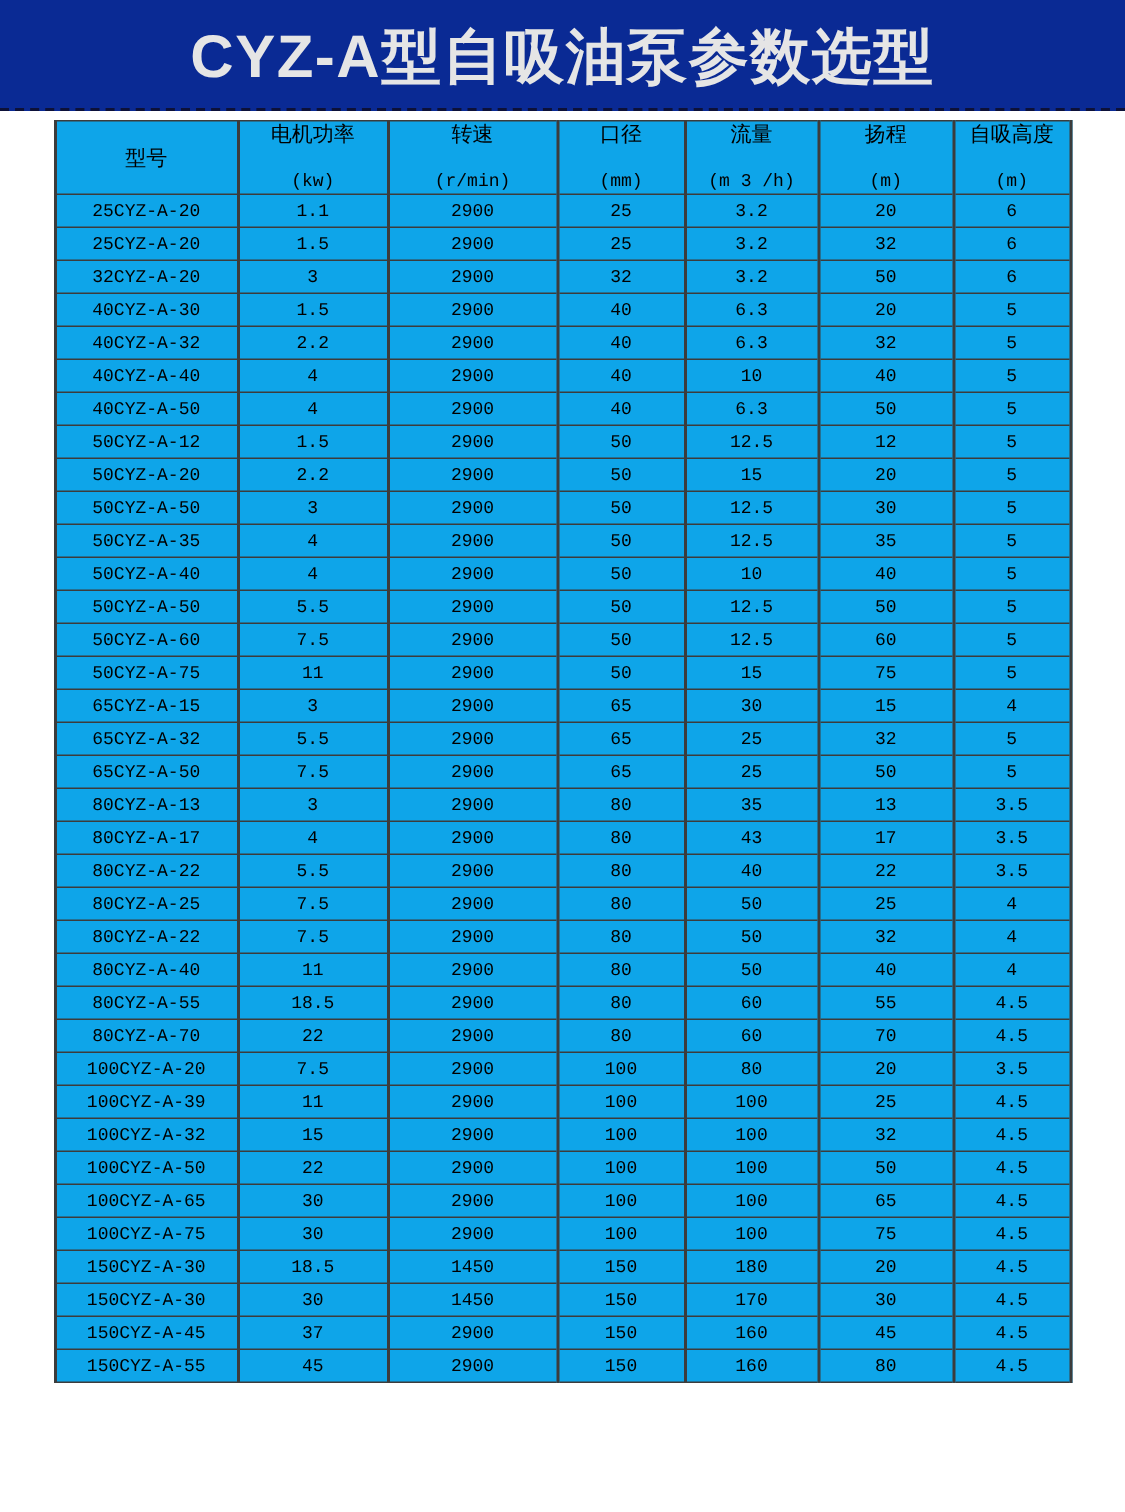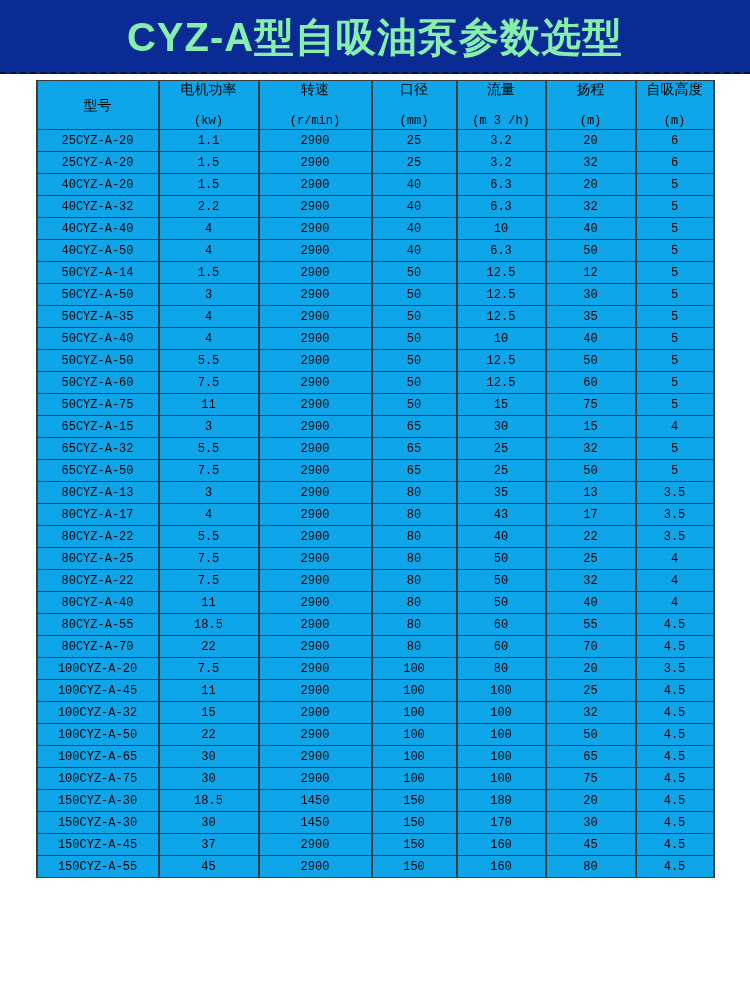--- a/index.html
+++ b/index.html
@@ -77,21 +77,21 @@
     font-size: 12px;
     font-family: "Liberation Mono", "DejaVu Sans Mono", monospace;
   }
 </style>
 </head>
 <body>
 
 <div class="page">
 
   <header class="banner" style="background: rgb(10, 42, 148);">
-    <h1 style="color: #86efac;">CYZ-A型自吸油泵参数选型</h1>
+    <h1 style="color: #e5e5e5;">CYZ-A型自吸油泵参数选型</h1>
   </header>
 
   <table class="spec">
     <colgroup>
       <col class="c1">
         <col class="c2">
         <col class="c3">
         <col class="c4">
       <col class="c5">
         <col class="c6">
@@ -141,21 +141,30 @@
         <tr>
           <td>25CYZ-A-20</td>
           <td>1.5</td>
           <td>2900</td>
           <td>25</td>
           <td>3.2</td>
           <td>32</td>
           <td>6</td>
         </tr>
         <tr>
-          <td>40CYZ-A-20</td>
+          <td>32CYZ-A-20</td>
+          <td>3</td>
+          <td>2900</td>
+          <td>32</td>
+          <td>3.2</td>
+          <td>50</td>
+          <td>6</td>
+        </tr>
+        <tr>
+          <td>40CYZ-A-30</td>
           <td>1.5</td>
           <td>2900</td>
           <td>40</td>
           <td>6.3</td>
           <td>20</td>
           <td>5</td>
         </tr>
         <tr>
           <td>40CYZ-A-32</td>
           <td>2.2</td>
@@ -177,26 +186,35 @@
         <tr>
           <td>40CYZ-A-50</td>
           <td>4</td>
           <td>2900</td>
           <td>40</td>
           <td>6.3</td>
           <td>50</td>
           <td>5</td>
         </tr>
         <tr>
-          <td>50CYZ-A-14</td>
+          <td>50CYZ-A-12</td>
           <td>1.5</td>
           <td>2900</td>
           <td>50</td>
           <td>12.5</td>
           <td>12</td>
+          <td>5</td>
+        </tr>
+        <tr>
+          <td>50CYZ-A-20</td>
+          <td>2.2</td>
+          <td>2900</td>
+          <td>50</td>
+          <td>15</td>
+          <td>20</td>
           <td>5</td>
         </tr>
         <tr>
           <td>50CYZ-A-50</td>
           <td>3</td>
           <td>2900</td>
           <td>50</td>
           <td>12.5</td>
           <td>30</td>
           <td>5</td>
@@ -348,21 +366,21 @@
         <tr>
           <td>100CYZ-A-20</td>
           <td>7.5</td>
           <td>2900</td>
           <td>100</td>
           <td>80</td>
           <td>20</td>
           <td>3.5</td>
         </tr>
         <tr>
-          <td>100CYZ-A-45</td>
+          <td>100CYZ-A-39</td>
           <td>11</td>
           <td>2900</td>
           <td>100</td>
           <td>100</td>
           <td>25</td>
           <td>4.5</td>
         </tr>
         <tr>
           <td>100CYZ-A-32</td>
           <td>15</td>

